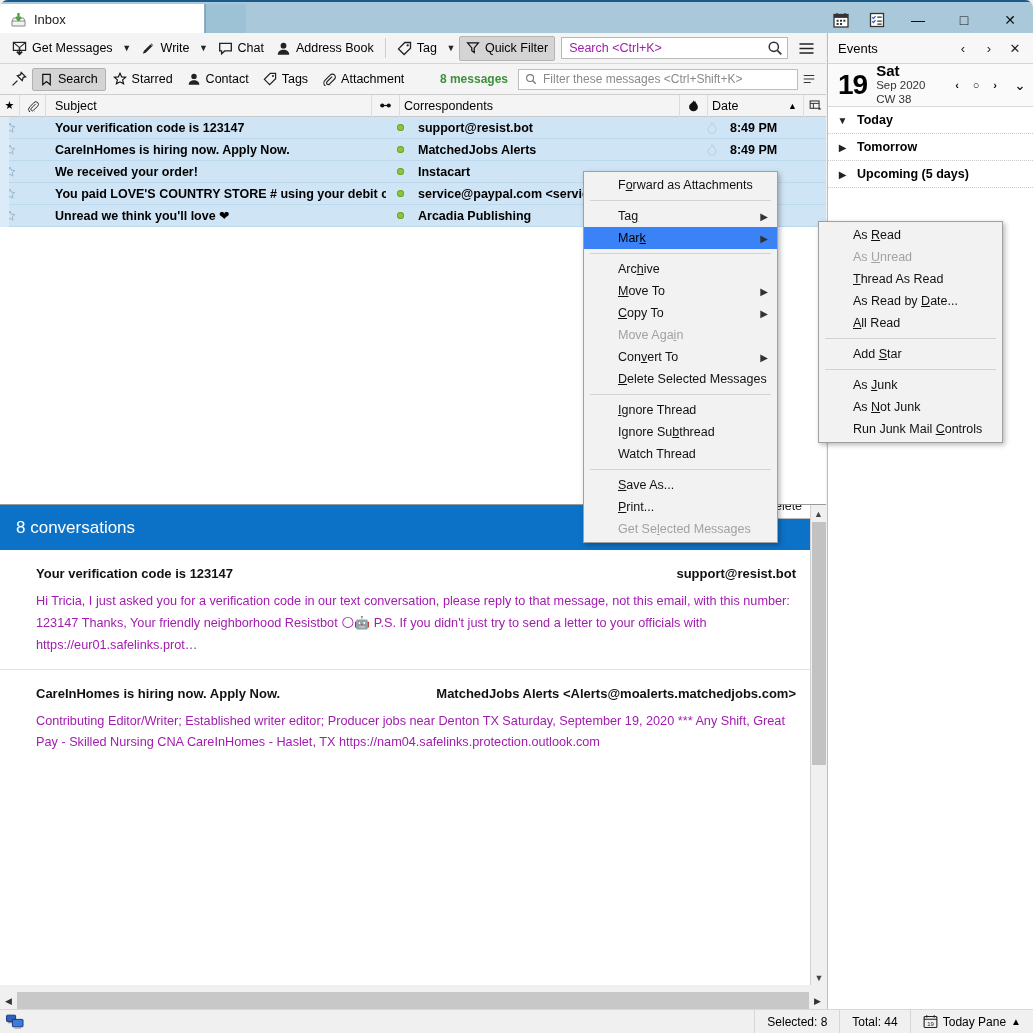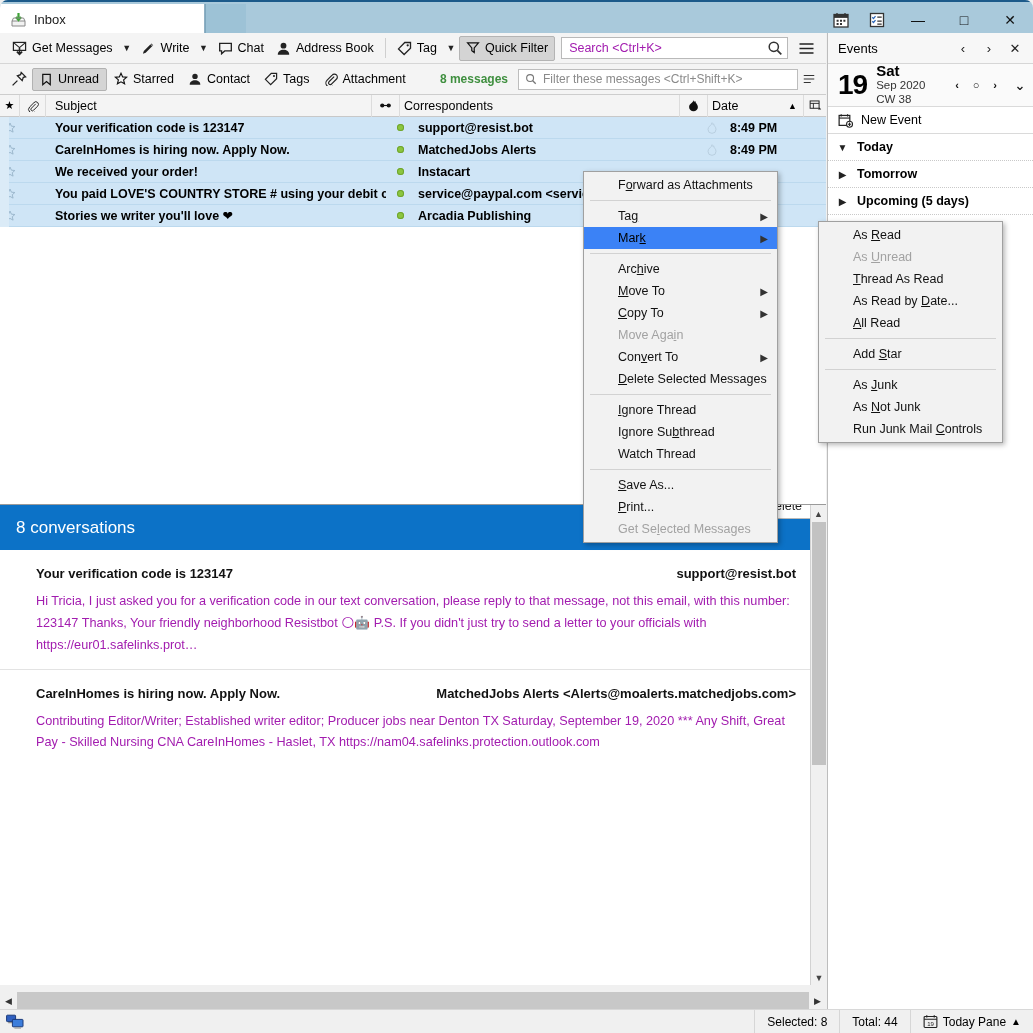--- a/index.html
+++ b/index.html
@@ -257,21 +257,21 @@
           <path d="M10.2 1.4l4.4 4.4-2.3.6-1.1 3.2-4.8-4.8L9.6 3.7z" fill="none" stroke="#222" stroke-width="1.3"></path>
           <path d="M6.4 9.6L1.6 14.4" stroke="#222" stroke-width="1.3"></path>
         </svg>
     </div>
     <div class="qbtn on">
       <span class="ic">
         <svg width="13" height="13" viewBox="0 0 16 16">
             <path d="M3.4 1.6h9.2v12.8L8 10.6l-4.6 3.8z" fill="none" stroke="#111" stroke-width="1.5"></path>
           </svg>
       </span>
-      <span>Unread</span>
+      <span>Search</span>
     </div>
     <div class="qbtn">
       <span class="ic">
         <svg width="14" height="14" viewBox="0 0 16 16">
             <path d="M8 1.4l1.9 4.2 4.6.4-3.5 3 1.1 4.5L8 11.2 3.9 13.5 5 9 1.5 6l4.6-.4z" fill="none" stroke="#111" stroke-width="1.3"></path>
           </svg>
       </span>
       <span>Starred</span>
     </div>
     <div class="qbtn">
@@ -438,21 +438,21 @@
       <div class="c-date"></div>
     </div>
 
     <div class="row">
       <div class="c-star">
         <svg width="12" height="12" viewBox="0 0 16 16">
             <path d="M8 1.4l1.9 4.2 4.6.4-3.5 3 1.1 4.5L8 11.2 3.9 13.5 5 9 1.5 6l4.6-.4z" fill="none" stroke="#9ab6cc" stroke-width="1.3"></path>
           </svg>
       </div>
       <div class="c-att"></div>
-      <div class="c-subj">Stories we writer you'll love ❤</div>
+      <div class="c-subj">Unread we think you'll love ❤</div>
       <div class="c-thread">
           <span class="dot"></span>
         </div>
       <div class="c-corr">Arcadia Publishing</div>
       <div class="c-flame"></div>
       <div class="c-date"></div>
     </div>
   </div>
 
   <div class="previewwrap">
@@ -530,32 +530,20 @@
         </div>
       </div>
       <div class="ev-nav">
         <div class="ev-nbtn">‹</div>
         <div class="ev-nbtn">○</div>
         <div class="ev-nbtn">›</div>
         <div class="ev-nbtn" style="margin-left:6px;font-size:13px">⌄</div>
       </div>
     </div>
 
-    <div class="ev-new">
-      <span class="ic">
-        <svg width="15" height="15" viewBox="0 0 16 16">
-            <rect x="1.2" y="2.6" width="11.4" height="10.6" fill="none" stroke="#222" stroke-width="1.3"></rect>
-            <path d="M1.2 5.4h11.4" stroke="#222" stroke-width="1.2"></path>
-            <path d="M3.4 1.4v2.4M10.2 1.4v2.4" stroke="#222" stroke-width="1.2"></path>
-            <circle cx="12.3" cy="12" r="3.2" fill="#fff" stroke="#222" stroke-width="1.1"></circle>
-            <path d="M12.3 10.2v3.6M10.5 12h3.6" stroke="#222" stroke-width="1.2"></path>
-          </svg>
-      </span>
-      <span>New Event</span>
-    </div>
 
     <div class="ev-sec">
       <span class="ev-chev">▼</span>
       <span>Today</span>
     </div>
     <div class="ev-sec">
       <span class="ev-chev">▶</span>
       <span>Tomorrow</span>
     </div>
     <div class="ev-sec">

